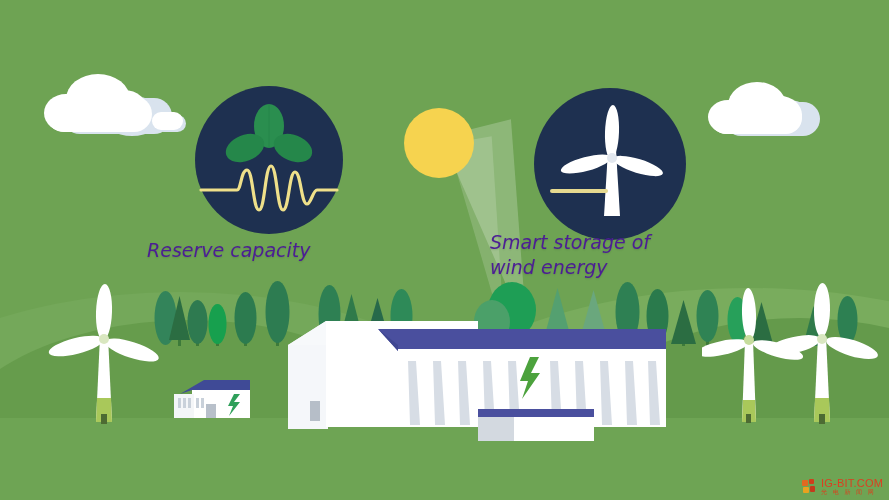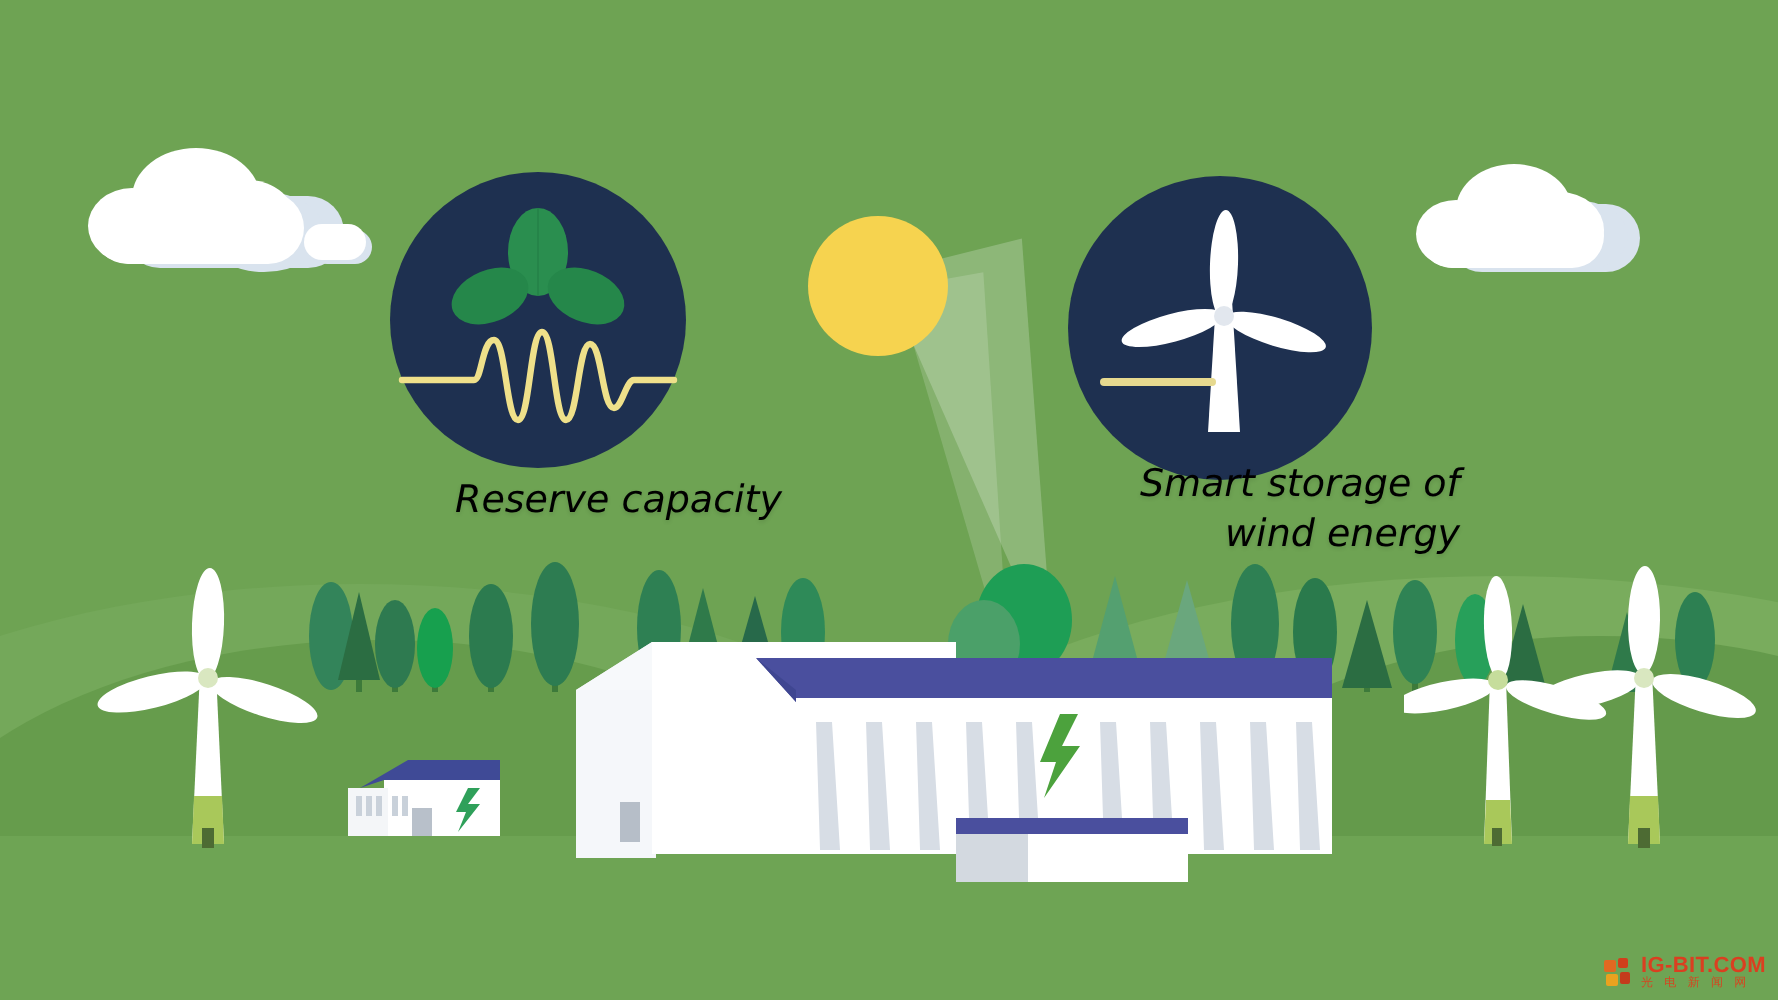--- a/index.html
+++ b/index.html
@@ -51,41 +51,41 @@
 
   
   .cloud { position:absolute; }
   .cloud .puff { position:absolute; background:#ffffff; border-radius:50%; }
   .cloud .base { position:absolute; background:#ffffff; border-radius:34px; }
   .cloud .shade { position:absolute; background:#d9e3ee; border-radius:34px; }
 
   
   .badge { position:absolute; }
   .caption {
-    position:absolute; text-align:right;
-    color:#000000; font-style:italic;
+    position:absolute; text-align:left;
+    color:#4c1d95; font-style:italic;
     font-size:19px; line-height:25px;
     font-family:"DejaVu Sans", sans-serif;
     text-shadow:0 1px 2px rgba(0,0,0,0.12);
     white-space:pre-line;
   }
 
   
   .fac { position:absolute; }
 
   
   .wm {
     position:absolute; right:6px; bottom:5px;
     display:flex; align-items:center; gap:3px;
     opacity:0.95;
   }
   .wm-mark { width:16px; height:16px; position:relative; }
   .wm-txt { display:flex; flex-direction:column; line-height:1; }
   .wm-main {
-    font-size:11px; font-weight:bold; color:#e03a1e;
+    font-size:11px; font-weight:normal; color:#e03a1e;
     letter-spacing:0.2px; font-family:"Liberation Sans", sans-serif;
   }
   .wm-sub {
     font-size:6px; color:#d8431f; letter-spacing:2px;
     font-family:"Liberation Sans", sans-serif;
   }
 </style>
 </head>
 <body>
 

